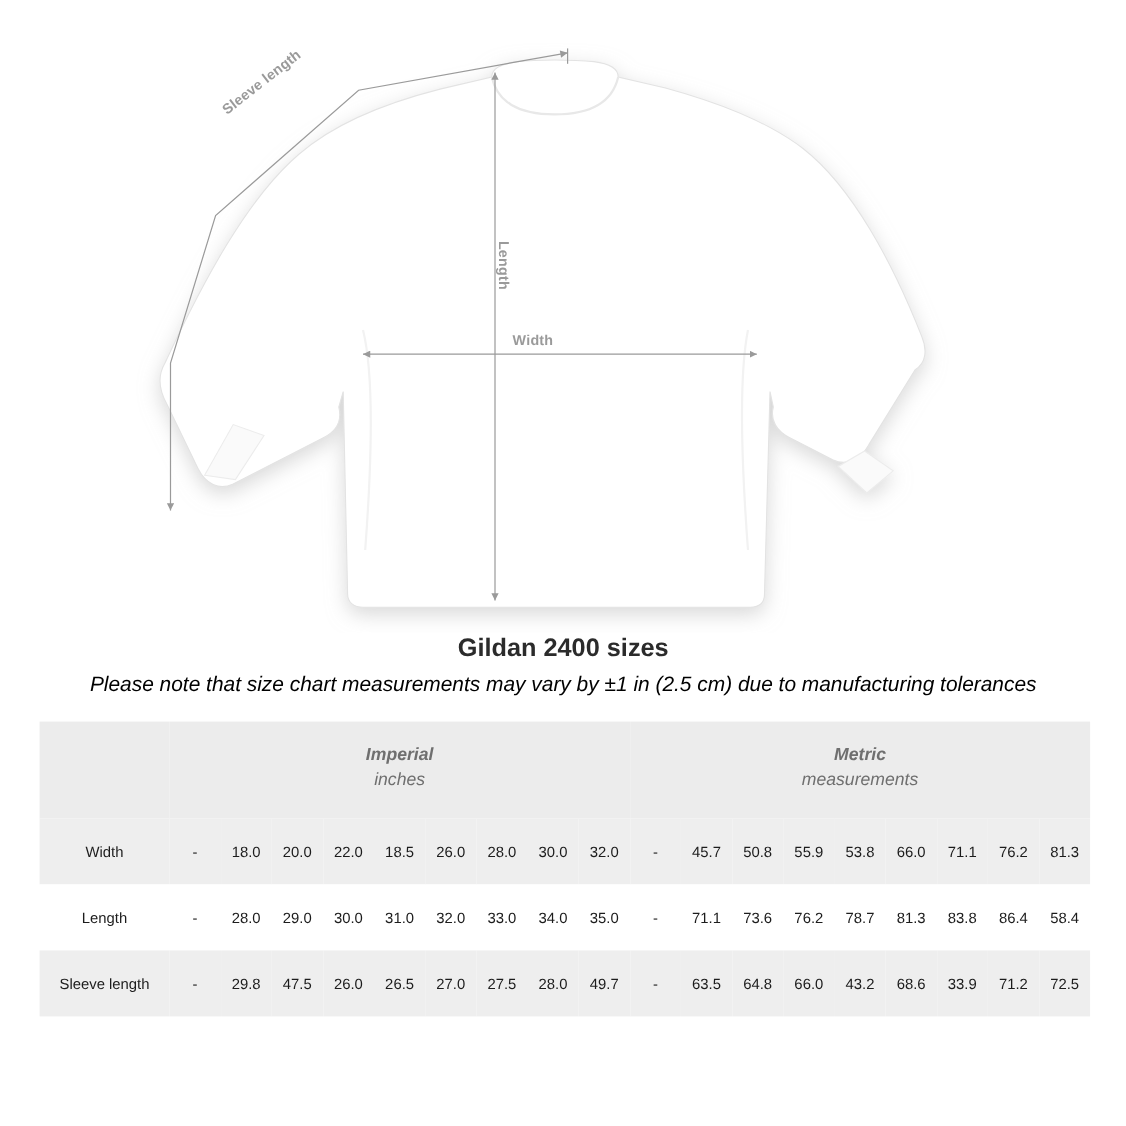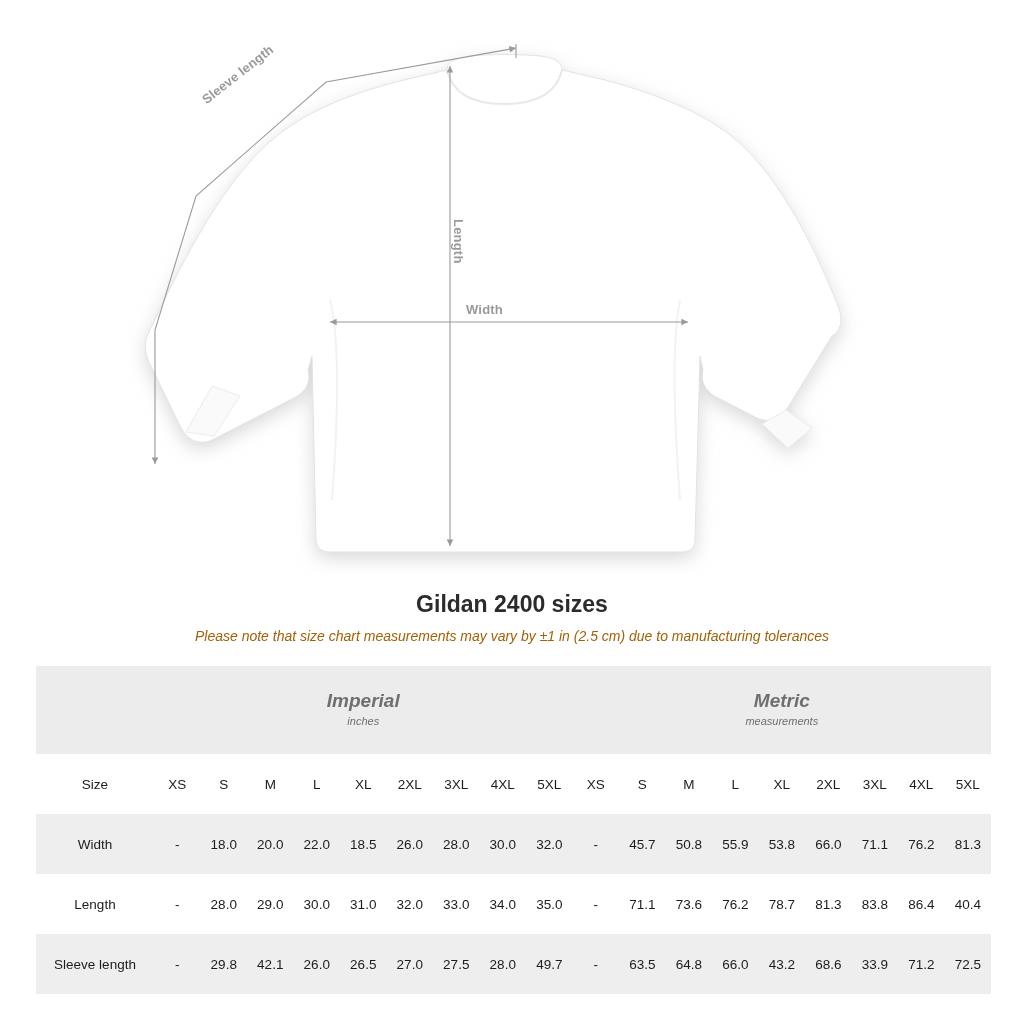--- a/index.html
+++ b/index.html
@@ -48,32 +48,31 @@
   .label-sleeve {
     left: 199px;
     top: 95px;
     transform: rotate(-38deg);
     transform-origin: left top;
   }
 
   
   .title-block {
     text-align: center;
-    margin-top: 16px;
   }
   .chart-title {
     font-size: 23px;
     font-weight: bold;
     color: #2b2b2b;
     margin: 0 0 10px 0;
   }
   .chart-note {
-    font-size: 14px;
+    font-size: 19px;
     font-style: italic;
-    color: #a16207;
+    color: #000000;
     margin: 0;
   }
 
   
   .table-wrap {
     margin: 22px 36px 0 36px;
   }
   table.size-table {
     border-collapse: collapse;
     width: 952px;
@@ -87,28 +86,28 @@
     height: 60px;
     vertical-align: middle;
     font-weight: normal;
   }
   .sys-head {
     background: #ececec;
     height: 88px !important;
     vertical-align: middle;
   }
   .sys-name {
-    font-size: 19px;
+    font-size: 16px;
     font-style: italic;
     font-weight: bold;
     color: #6f6f6f;
     line-height: 1.25;
   }
   .sys-unit {
-    font-size: 11px;
+    font-size: 16px;
     font-style: italic;
     color: #6f6f6f;
     line-height: 1.6;
     text-align: center;
   }
   .row-head-col {
     width: 118px;
     font-weight: bold;
     font-size: 13.5px;
     color: #2b2b2b;
@@ -228,41 +227,20 @@
         <td class="sys-head" colspan="9">
           <div class="sys-name">Imperial</div>
           <div class="sys-unit">inches</div>
         </td>
         <td class="sys-head" colspan="9">
           <div class="sys-name">Metric</div>
           <div class="sys-unit">measurements</div>
         </td>
       </tr>
 
-      <tr class="hdr-row">
-        <td class="row-head-col">Size</td>
-        <td class="size-col">XS</td>
-        <td class="size-col">S</td>
-        <td class="size-col">M</td>
-        <td class="size-col">L</td>
-        <td class="size-col">XL</td>
-        <td class="size-col">2XL</td>
-        <td class="size-col">3XL</td>
-        <td class="size-col">4XL</td>
-        <td class="size-col">5XL</td>
-        <td class="size-col">XS</td>
-        <td class="size-col">S</td>
-        <td class="size-col">M</td>
-        <td class="size-col">L</td>
-        <td class="size-col">XL</td>
-        <td class="size-col">2XL</td>
-        <td class="size-col">3XL</td>
-        <td class="size-col">4XL</td>
-        <td class="size-col">5XL</td>
-      </tr>
 
       <tr class="row-shaded">
         <td class="row-head-col">Width</td>
         <td>-</td>
         <td>18.0</td>
         <td>20.0</td>
         <td>22.0</td>
         <td>18.5</td>
         <td>26.0</td>
         <td>28.0</td>
@@ -291,28 +269,28 @@
         <td>34.0</td>
         <td>35.0</td>
         <td>-</td>
         <td>71.1</td>
         <td>73.6</td>
         <td>76.2</td>
         <td>78.7</td>
         <td>81.3</td>
         <td>83.8</td>
         <td>86.4</td>
-        <td>40.4</td>
+        <td>58.4</td>
       </tr>
 
       <tr class="row-shaded">
         <td class="row-head-col">Sleeve length</td>
         <td>-</td>
         <td>29.8</td>
-        <td>42.1</td>
+        <td>47.5</td>
         <td>26.0</td>
         <td>26.5</td>
         <td>27.0</td>
         <td>27.5</td>
         <td>28.0</td>
         <td>49.7</td>
         <td>-</td>
         <td>63.5</td>
         <td>64.8</td>
         <td>66.0</td>

